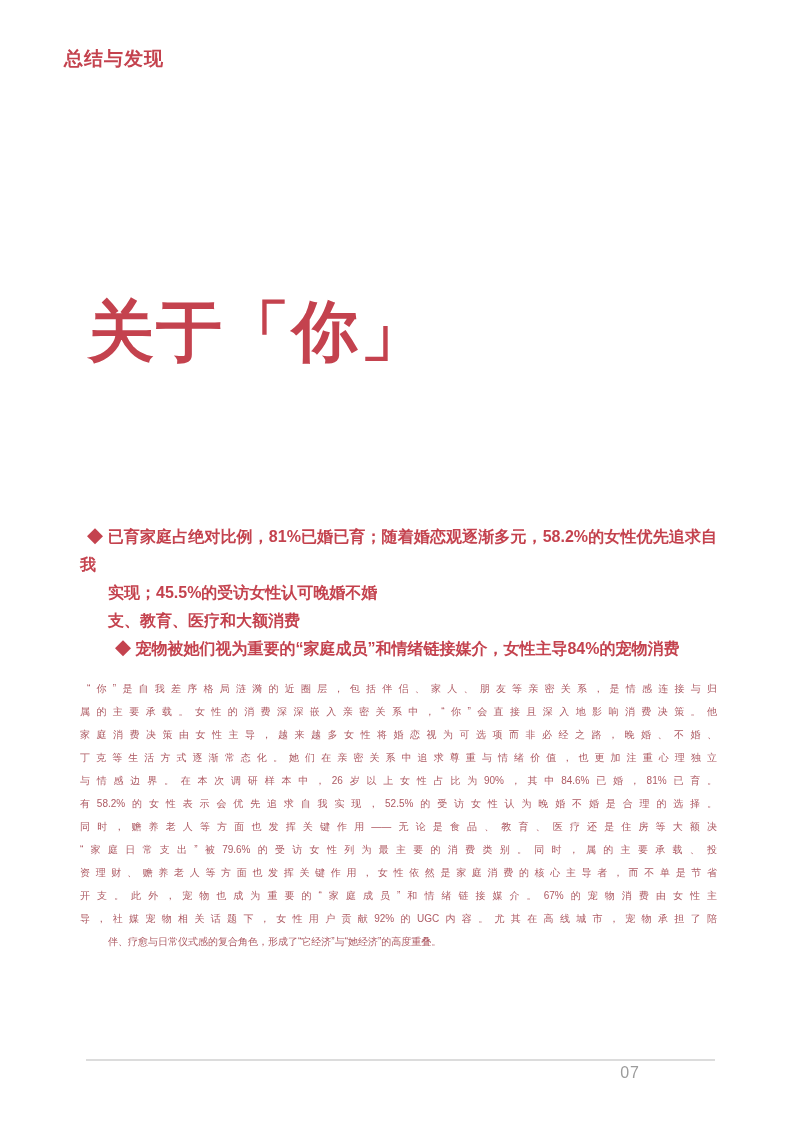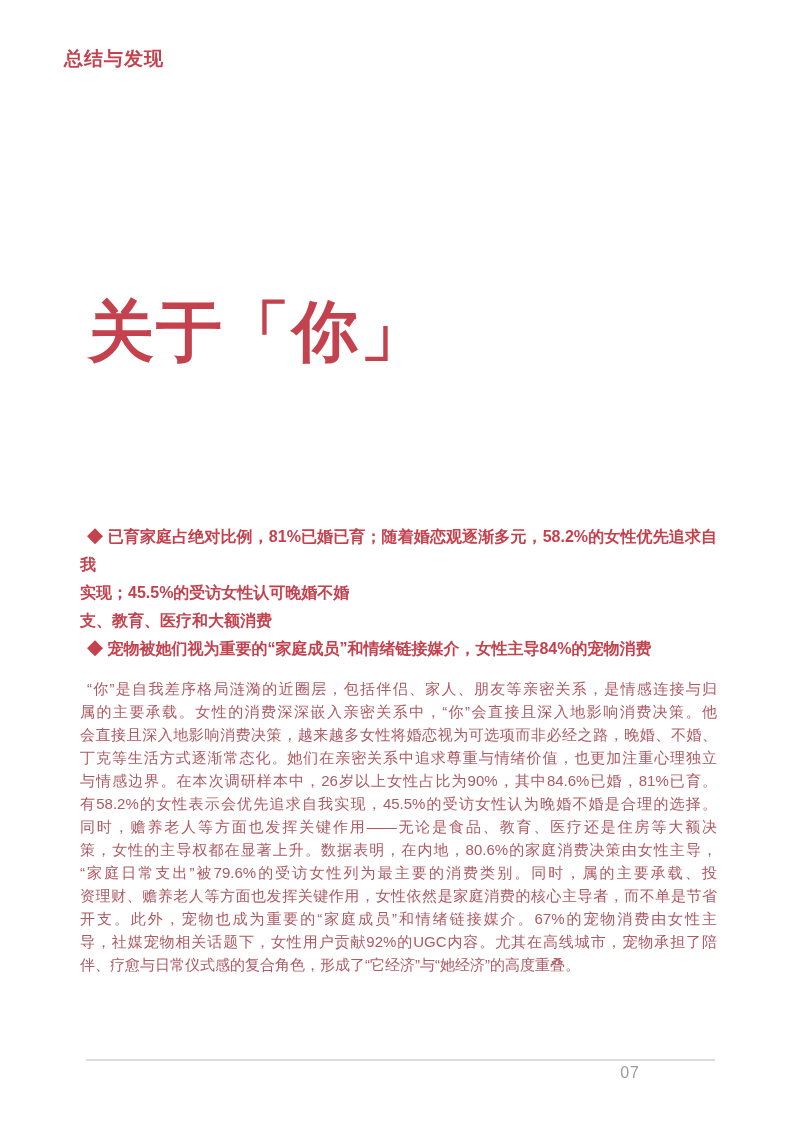--- a/index.html
+++ b/index.html
@@ -28,25 +28,25 @@
     line-height:1.15;color:var(--accent);
     white-space:nowrap;
   }
   .highlights{
     position:absolute;left:80px;top:523px;width:637px;
     color:var(--accent);font-size:16px;font-weight:700;
   }
   .highlights .line{line-height:28px;}
   .body-paragraph{
     position:absolute;left:80px;top:677px;width:637px;
-    color:var(--body-red);font-size:15px;font-weight:500;
+    color:var(--body-red);font-size:10px;font-weight:500;
   }
   .body-paragraph .line{line-height:23px;}
   .line{text-align:justify;text-align-last:justify;}
-  .line.last{text-align-last:auto;}
+  .line.last{text-align-last:auto;margin-left:28px;}
   .line.first{text-indent:7px;}
   .divider{
     position:absolute;left:86px;top:1059px;width:629px;height:2px;
     background:var(--divider);
   }
   .page-number{
     position:absolute;top:1064px;right:84px;
     font-size:16px;letter-spacing:1px;color:var(--pagenum);
   }
 </style>
@@ -68,26 +68,25 @@
         <div class="line last">支、教育、医疗和大额消费</div>
       </div>
       <div class="bullet">
         <div class="line first last">◆ 宠物被她们视为重要的“家庭成员”和情绪链接媒介，女性主导84%的宠物消费</div>
       </div>
     </div>
 
   <div class="body-paragraph">
       <div class="line first">“你”是自我差序格局涟漪的近圈层，包括伴侣、家人、朋友等亲密关系，是情感连接与归</div>
       <div class="line">属的主要承载。女性的消费深深嵌入亲密关系中，“你”会直接且深入地影响消费决策。他</div>
-      <div class="line">会直接且深入地影响消费决策，越来越多女性将婚恋视为可选项而非必经之路，晚婚、不婚、</div>
+      <div class="line">家庭消费决策由女性主导，越来越多女性将婚恋视为可选项而非必经之路，晚婚、不婚、</div>
       <div class="line">丁克等生活方式逐渐常态化。她们在亲密关系中追求尊重与情绪价值，也更加注重心理独立</div>
       <div class="line">与情感边界。在本次调研样本中，26岁以上女性占比为90%，其中84.6%已婚，81%已育。</div>
-      <div class="line">有58.2%的女性表示会优先追求自我实现，45.5%的受访女性认为晚婚不婚是合理的选择。</div>
+      <div class="line">有58.2%的女性表示会优先追求自我实现，52.5%的受访女性认为晚婚不婚是合理的选择。</div>
       <div class="line">同时，赡养老人等方面也发挥关键作用——无论是食品、教育、医疗还是住房等大额决</div>
-      <div class="line">策，女性的主导权都在显著上升。数据表明，在内地，80.6%的家庭消费决策由女性主导，</div>
       <div class="line">“家庭日常支出”被79.6%的受访女性列为最主要的消费类别。同时，属的主要承载、投</div>
       <div class="line">资理财、赡养老人等方面也发挥关键作用，女性依然是家庭消费的核心主导者，而不单是节省</div>
       <div class="line">开支。此外，宠物也成为重要的“家庭成员”和情绪链接媒介。67%的宠物消费由女性主</div>
       <div class="line">导，社媒宠物相关话题下，女性用户贡献92%的UGC内容。尤其在高线城市，宠物承担了陪</div>
       <div class="line last">伴、疗愈与日常仪式感的复合角色，形成了“它经济”与“她经济”的高度重叠。</div>
     </div>
 
   <div class="divider"></div>
 
   <div class="page-number">07</div>

